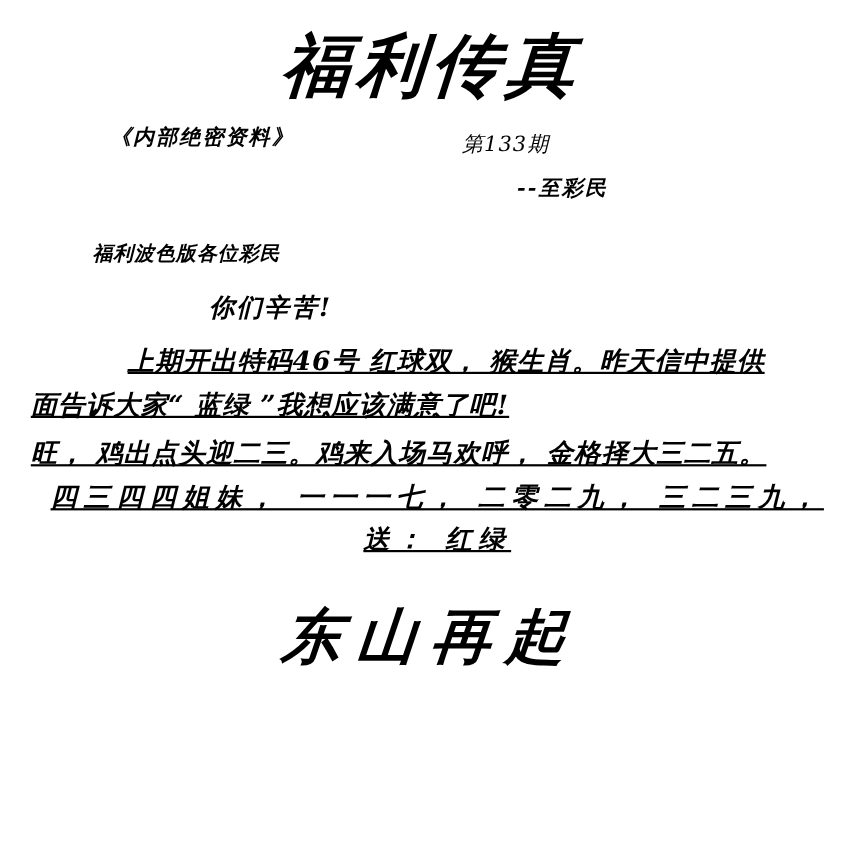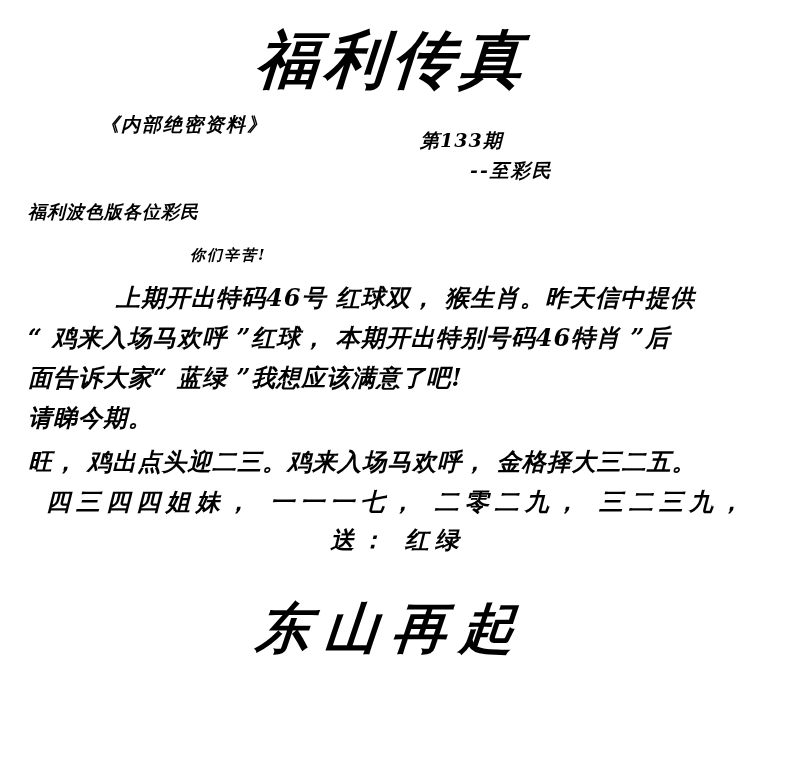--- a/index.html
+++ b/index.html
@@ -46,23 +46,23 @@
     left: 100px;
     top: 0;
     font-size: 19px;
     font-style: italic;
     font-weight: 700;
     letter-spacing: 2px;
   }
   .issue {
     position: absolute;
     left: 420px;
-    top: 16px;
+    top: 6px;
     font-size: 19px;
-    font-weight: 700;
+    font-weight: 400;
     font-style: italic;
     letter-spacing: 1px;
   }
   .tocustomer {
     position: relative;
     height: 32px;
     margin-top: 12px;
   }
   .tocustomer span {
     position: absolute;
@@ -70,49 +70,50 @@
     top: 0;
     font-size: 19px;
     font-weight: 700;
     font-style: italic;
     letter-spacing: 2px;
     text-align: center;
   }
 
   
   .greetline {
-    margin-top: 10px;
-    padding-left: 28px;
+    margin-top: 28px;
+    padding-left: 84px;
     font-size: 18px;
     font-weight: 700;
     font-style: italic;
     letter-spacing: 1px;
   }
 
   .salute {
     margin-top: 22px;
     padding-left: 190px;
-    font-size: 15px;
+    font-size: 23px;
     font-weight: 700;
     font-style: italic;
     letter-spacing: 2px;
   }
 
   
   .body {
     margin-top: 14px;
     padding: 0 18px 0 28px;
     font-size: 24px;
     font-weight: 700;
     font-style: italic;
     line-height: 1.58;
     letter-spacing: 1px;
   }
   .body p {
     margin: 0 0 2px 0;
+    text-decoration: underline;
   }
   .indent {
     text-indent: 88px;
   }
   .para-block {
     margin-top: 6px;
   }
 
   
   .numbers {
@@ -146,23 +147,21 @@
   <div class="tocustomer">
     <span>--至彩民</span>
   </div>
 
   <div class="greetline">福利波色版各位彩民</div>
 
   <div class="salute">你们辛苦!</div>
 
   <div class="body">
     <p class="indent">上期开出特码46号 红球双， 猴生肖。昨天信中提供</p>
-    <p>“ 鸡来入场马欢呼 ”红球， 本期开出特别号码46特肖 ”后</p>
     <p>面告诉大家“ 蓝绿 ”我想应该满意了吧!</p>
-    <p>请睇今期。</p>
 
     <div class="para-block">
       <p>旺， 鸡出点头迎二三。鸡来入场马欢呼， 金格择大三二五。</p>
       <p class="numbers">四三四四姐妹， 一一一七， 二零二九， 三二三九， 送： 红绿</p>
     </div>
   </div>
 
   <div class="slogan">东山再起</div>
 
 </div>

